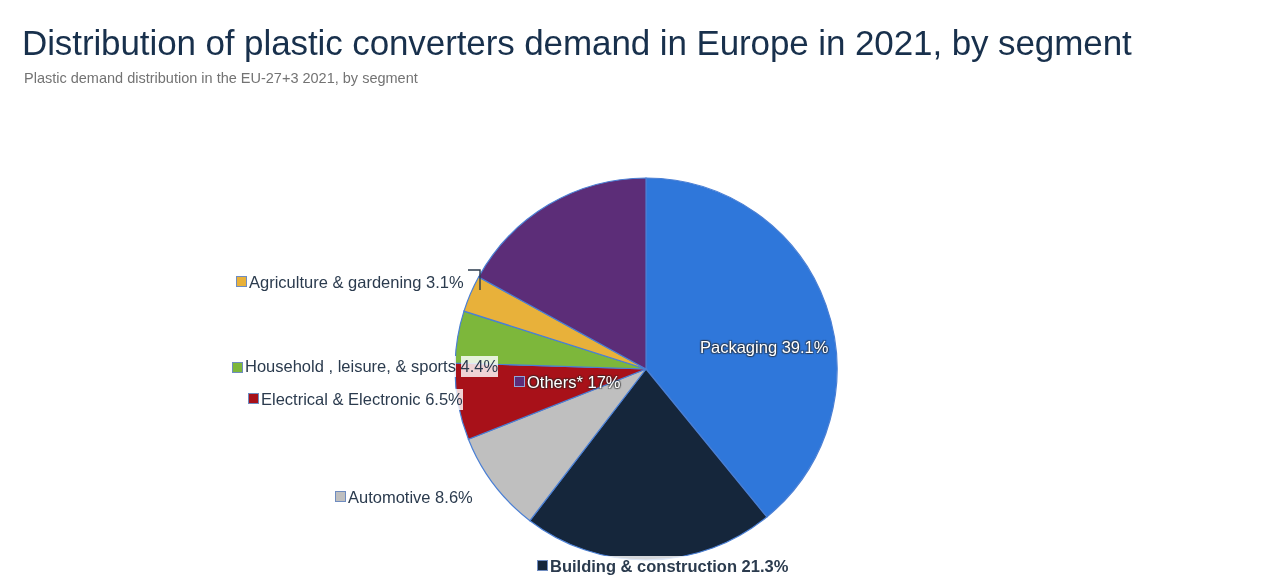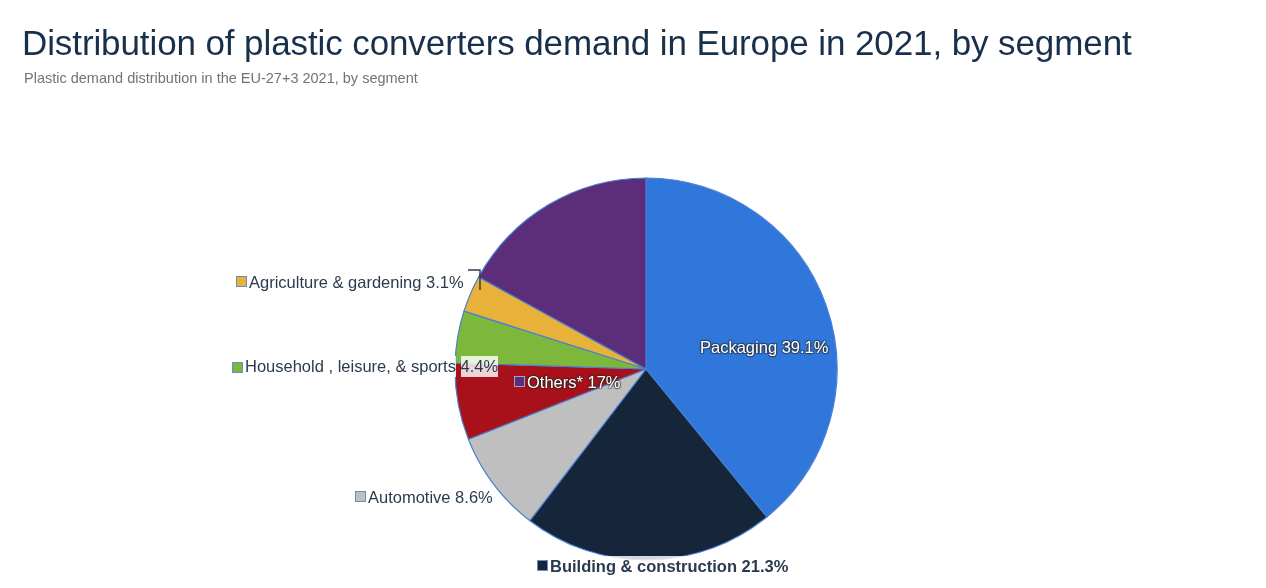--- a/index.html
+++ b/index.html
@@ -139,25 +139,29 @@
 
   <div class="pie-label inside" style="left:700px; top:237px;align-items:flex-end;">
     <span class="label-text">Packaging 39.1%</span>
   </div>
 
   <div class="pie-label outside" style="left:537px; top:456px;font-weight:bold;">
     <span class="swatch" style="background:#15263b; border-color:#6f8cc0;"></span>
     <span class="label-text">Building &amp; construction 21.3%</span>
   </div>
 
-  <div class="pie-label outside" style="left:355px; top:387px;">
+  <div class="pie-label outside" style="left:335px; top:387px;">
     <span class="swatch" style="background:#bfbfbf; border-color:#6f8cc0;"></span>
     <span class="label-text">Automotive 8.6%</span>
   </div>
 
+  <div class="pie-label outside" style="left:248px; top:289px;">
+    <span class="swatch" style="background:#a81119; border-color:#6f8cc0;"></span>
+    <span class="label-text">Electrical &amp; Electronic 6.5%</span>
+  </div>
 
   <div class="pie-label outside centered-second-line" style="left:232px; top:212px; width:228px;margin-top:44px;">
     <span class="swatch-inline" style="background:#7db73b; border-color:#6f8cc0;"></span><span class="label-text">Household , leisure, &amp; sports</span>
     <div class="label-text">4.4%</div>
   </div>
 
   <div class="pie-label outside" style="left:236px; top:172px;">
     <span class="swatch" style="background:#e8b13a; border-color:#6f8cc0;"></span>
     <span class="label-text">Agriculture &amp; gardening 3.1%</span>
   </div>

